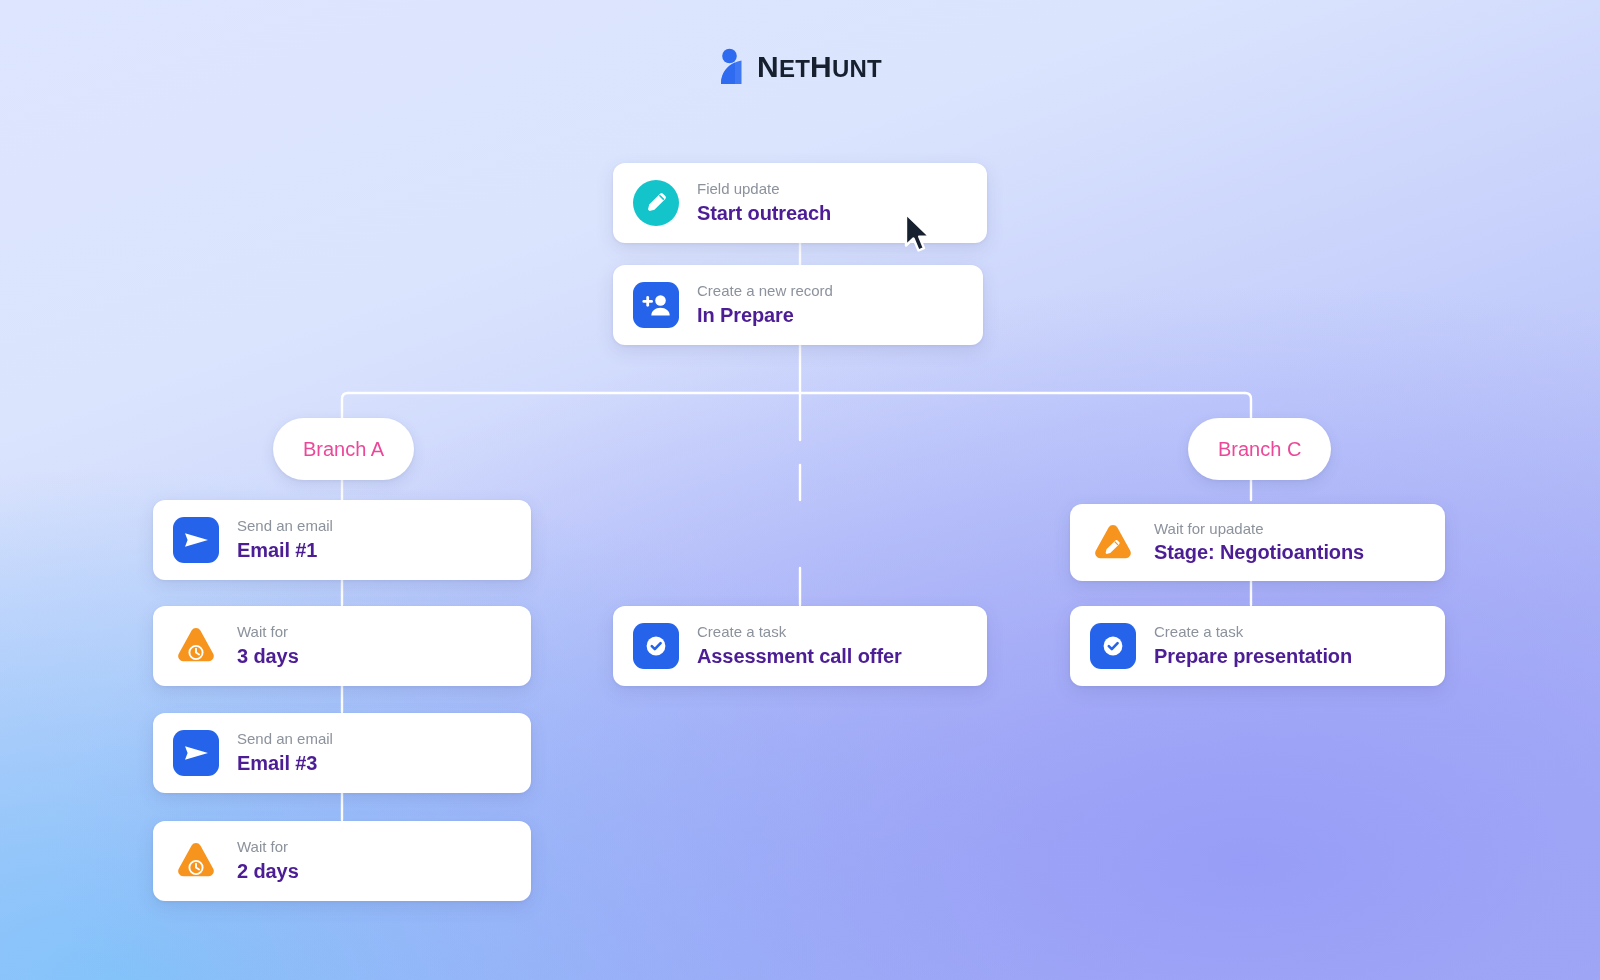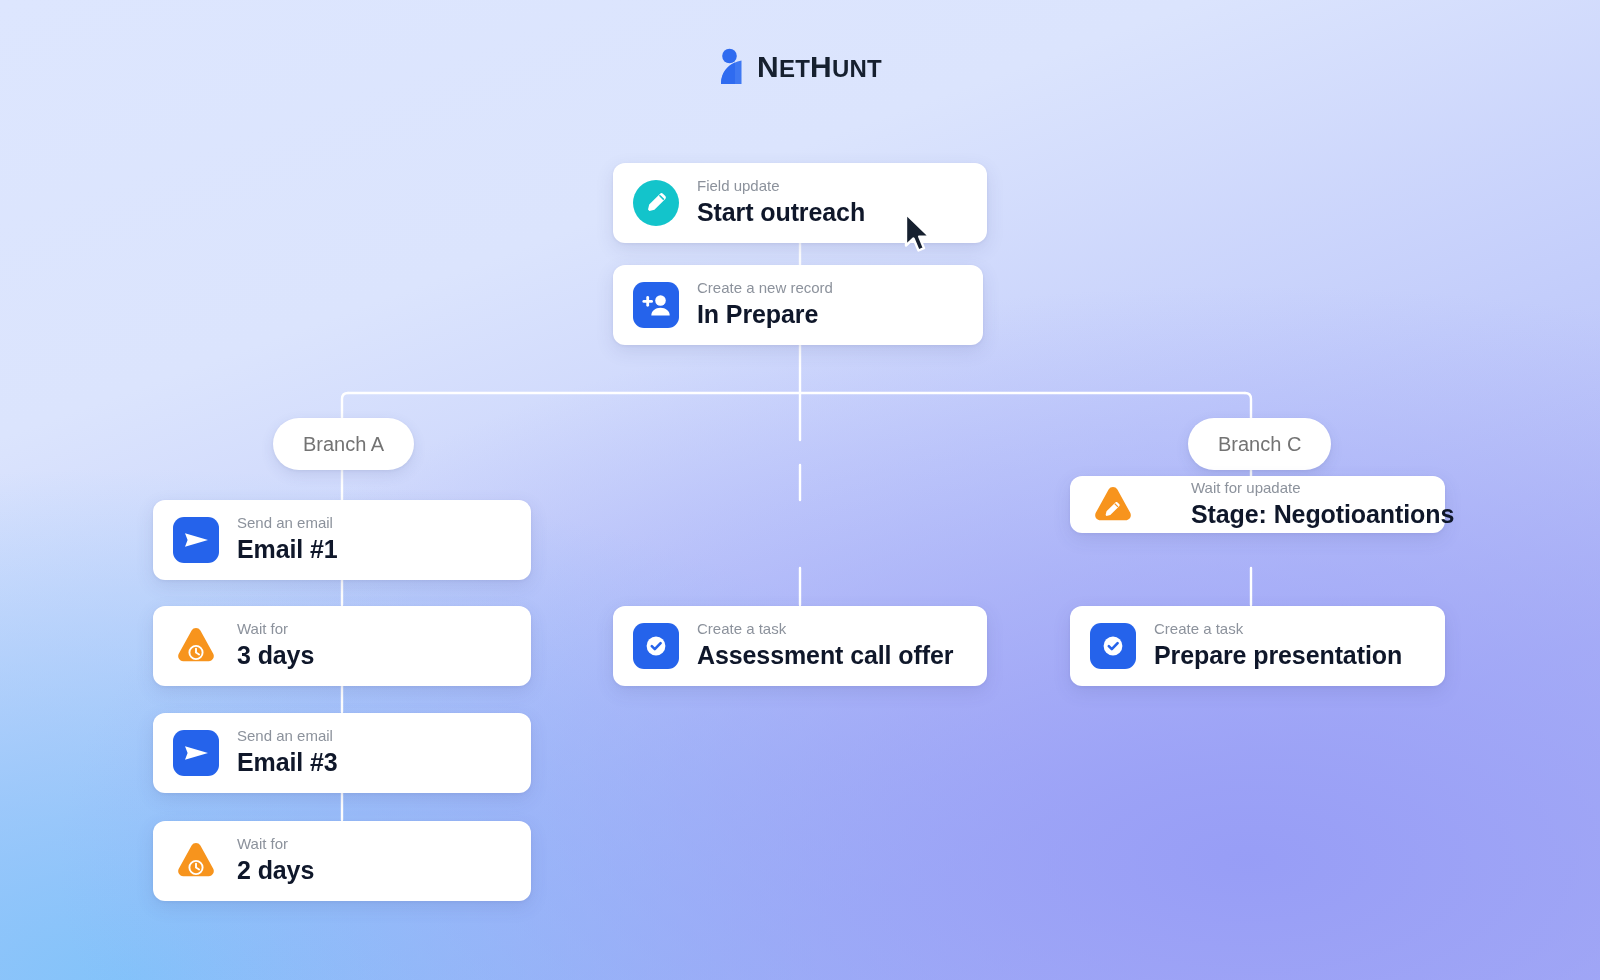--- a/index.html
+++ b/index.html
@@ -40,36 +40,36 @@
     padding:0 20px;
     height:80px;
   }
   .card .icon{ flex:none; margin-right:18px; }
   .card .texts{ display:flex; flex-direction:column; justify-content:center; }
   .card .sub{
     font-size:15px; color:#8c929c; line-height:1.35; font-weight:400;
     white-space:nowrap;
   }
   .card .ttl{
-    font-size:25px; color:#0f172a; font-weight:700; line-height:1.35;
+    font-size:20px; color:#4c1d95; font-weight:700; line-height:1.35;
     white-space:nowrap; letter-spacing:-.1px;
   }
 
   
   .ic{ width:46px; height:46px; display:block; }
 
   
   .pill{
     position:absolute;
     background:#fff;
     border-radius:999px;
-    height:52px;
+    height:62px;
     display:flex; align-items:center; justify-content:center;
     padding:0 30px;
-    font-size:20px; color:#737373; font-weight:400;
+    font-size:20px; color:#ec4899; font-weight:400;
     box-shadow:0 5px 14px rgba(60,70,130,.12), 0 1px 3px rgba(60,70,130,.07);
     white-space:nowrap;
   }
 
   
   .cursor{ position:absolute; width:34px; height:44px; pointer-events:none; }
 </style>
 </head>
 <body>
 
@@ -209,21 +209,21 @@
         <circle cx="23" cy="23" r="9.4" fill="#fff"></circle>
         <path d="M18.8 23.2 L21.8 26.2 L27.6 20.1" stroke="#2563eb" stroke-width="2.6" fill="none" stroke-linecap="round" stroke-linejoin="round"></path>
       </svg>
     </span>
     <span class="texts">
       <span class="sub">Create a task</span>
       <span class="ttl">Assessment call offer</span>
     </span>
   </div>
 
-  <div class="card" style="left:1070px; top:476px; width:375px; height:57px;gap:37px;">
+  <div class="card" style="left:1070px; top:504px; width:375px; height:77px;">
     <span class="icon">
       <svg class="ic" viewBox="0 0 46 46">
         <path d="M18.6 7.5 C20.6 4.2 25.4 4.2 27.4 7.5 L40.1 30.6 C42.1 34 39.7 38.2 35.7 38.2 L10.3 38.2 C6.3 38.2 3.9 34 5.9 30.6 Z" fill="#f7941d"></path>
         <path d="M15.6 33.1 L16.5 29.3 L25.4 20.4 C26 19.8 26.9 19.8 27.5 20.4 L29.2 22.1 C29.8 22.7 29.8 23.6 29.2 24.2 L20.3 33.1 L16.5 34 Z" fill="#fff"></path>
         <path d="M24.7 21.6 L28 24.9" stroke="#f7941d" stroke-width="1.3" fill="none"></path>
       </svg>
     </span>
     <span class="texts">
       <span class="sub">Wait for upadate</span>
       <span class="ttl">Stage: Negotioantions</span>

